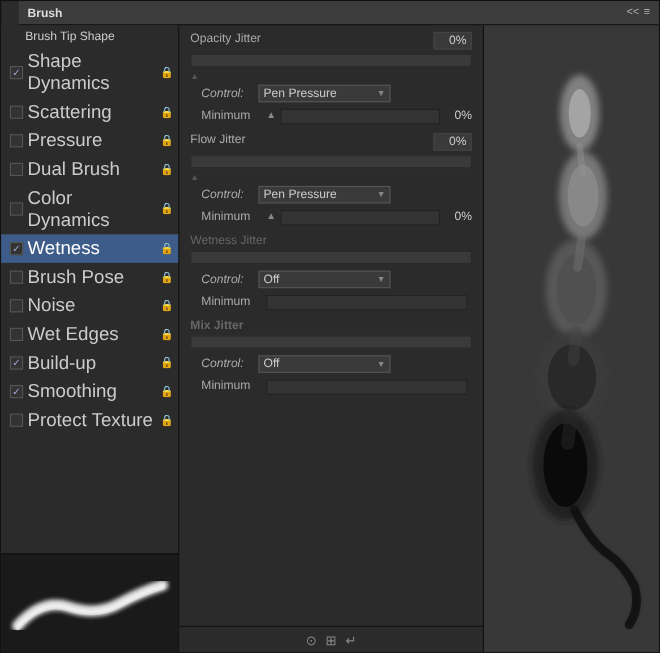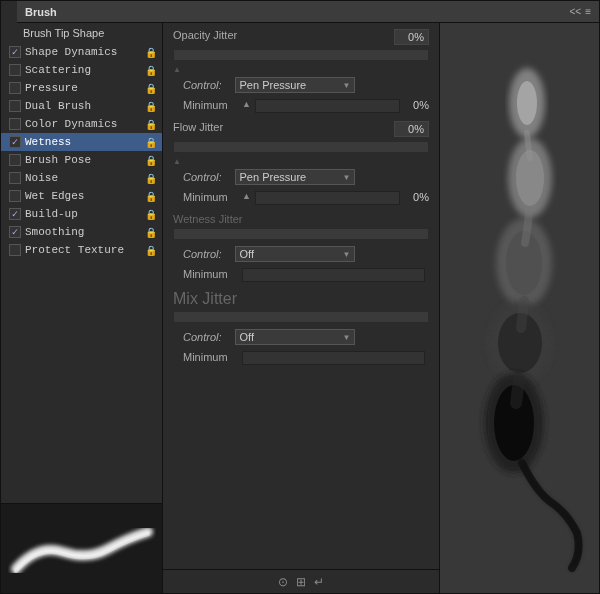--- a/index.html
+++ b/index.html
@@ -113,22 +113,21 @@
 
     .sidebar-item .checkbox.checked::after {
       content: '✓';
       font-size: 9px;
       color: #aad;
     }
 
     .sidebar-item .item-label {
       flex: 1;
       color: #ccc;
-      font-size: 11px;
-      font-family: Liberation Mono, monospace;
+      font-size: 17px;
     }
 
     .sidebar-item.active .item-label {
       color: #fff;
     }
 
     .sidebar-item .lock-icon {
       color: #666;
       font-size: 10px;
       margin-left: 2px;
@@ -484,21 +483,21 @@
               </select>
             </div>
           </div>
 
           <div class="minimum-row">
             <span class="minimum-label">Minimum</span>
             <div class="min-slider"></div>
           </div>
 
           <div style="margin-bottom:3px;">
-            <span class="field-label-dim" style="color:#666; font-size:16px;">Mix Jitter</span>
+            <span class="field-label-dim" style="color:#666; font-size:11px;font-weight:bold;">Mix Jitter</span>
           </div>
           <div class="slider-track" style="margin-bottom:6px;"></div>
 
           <div class="control-row">
             <span class="control-label">Control:</span>
             <div class="dropdown-wrapper">
               <select class="dropdown">
                 <option>Off</option>
                 <option>Pen Pressure</option>
                 <option>Fade</option>

